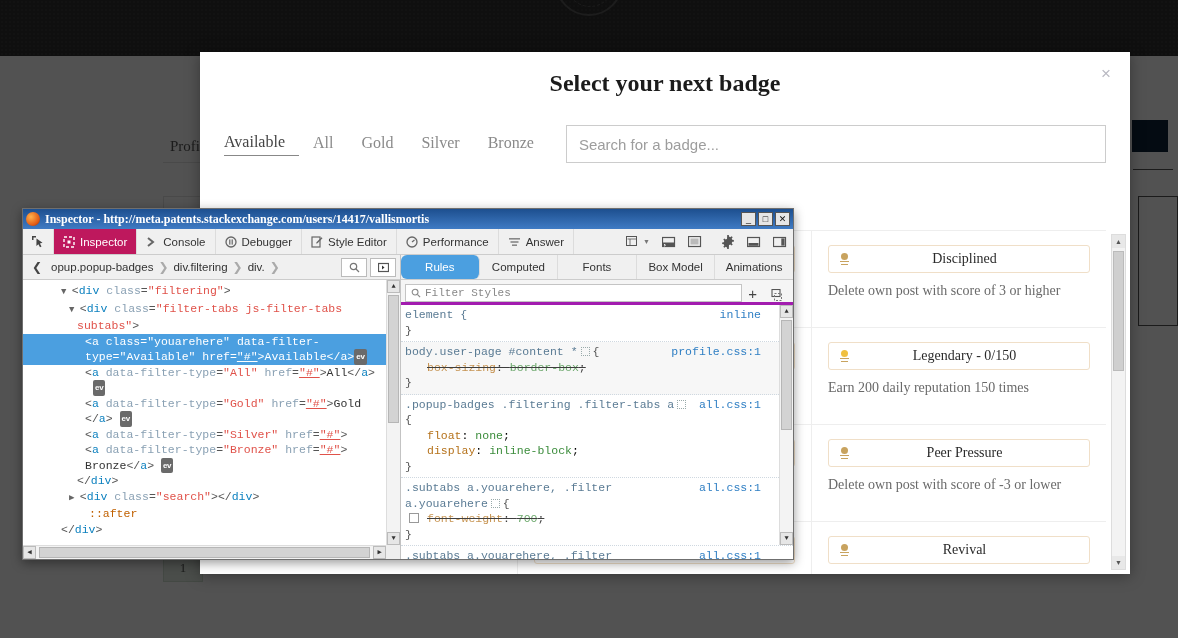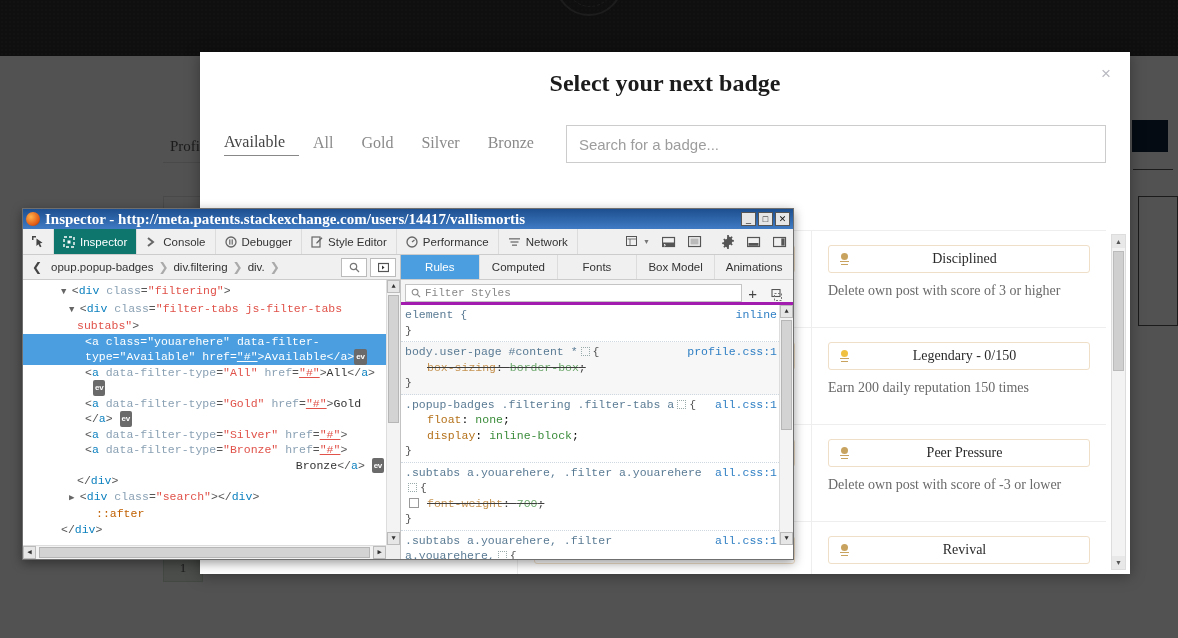--- a/index.html
+++ b/index.html
@@ -144,39 +144,39 @@
   .win-title {
     height:20px; background:linear-gradient(to bottom,#1d4f8f,#3f7bc4);
     display:flex; align-items:center; padding:0 3px; color:#fff;
   }
   .ff-icon {
     width:14px; height:14px; border-radius:50%;
     background:radial-gradient(circle at 35% 35%, #ffb24d, #e25a14 65%, #7a2a06);
     margin-right:5px; flex:0 0 14px;
   }
   .win-title-text {
-    font-family:"Liberation Serif", serif; font-weight:bold; font-size:15px;
+    font-family:"Liberation Serif", serif; font-weight:bold; font-size:12px;
     white-space:nowrap; overflow:hidden; flex:1;
   }
   .win-btns { display:flex; gap:2px; }
   .win-btn {
     width:15px; height:14px; background:#e6e6e6; border:1px solid #555;
     display:flex; align-items:center; justify-content:center;
     font-size:9px; color:#111; font-family:"Liberation Sans", sans-serif; line-height:1;
   }
 
   .dt-toolbar {
     height:26px; background:#f0f0f0; border-bottom:1px solid #ccc;
     display:flex; align-items:stretch;
   }
   .dt-tool {
     display:flex; align-items:center; gap:5px; padding:0 9px;
     font-size:11.5px; color:#333; border-right:1px solid #dcdcdc; cursor:pointer;
   }
-  .dt-tool.active { background:#0f766e; color:#fff; }
+  .dt-tool.active { background:#be185d; color:#fff; }
   .dt-picker { padding:0 8px; border-right:1px solid #dcdcdc; display:flex; align-items:center; cursor:pointer; }
   .dt-right { margin-left:auto; display:flex; align-items:center; }
   .dt-icon-btn { padding:0 6px; display:flex; align-items:center; cursor:pointer; }
   .dt-sep { width:1px; background:#cfcfcf; margin:5px 3px; }
 
   .dt-body { display:flex; height:calc(100% - 20px - 26px); }
   .dt-left { width:378px; border-right:1px solid #c3c3c3; display:flex; flex-direction:column; background:#fff; }
   .dt-right-pane { flex:1; display:flex; flex-direction:column; background:#fff; }
 
   .breadcrumbs {
@@ -232,34 +232,34 @@
   .hs-thumb { position:absolute; top:1px; left:16px; right:30px; height:11px; background:#d3d3d3; border:1px solid #b6b6b6; }
   .corner-box { position:absolute; right:0; bottom:0; width:14px; height:14px; background:#eee; }
 
   
   .rules-tabs { height:25px; display:flex; background:#f0f0f0; border-bottom:1px solid #ccc; }
   .rules-tab {
     flex:1; display:flex; align-items:center; justify-content:center;
     font-size:11.5px; color:#333; border-right:1px solid #dcdcdc; cursor:pointer;
   }
   .rules-tab:last-child { border-right:none; }
-  .rules-tab.active { background:#4b9fe0; color:#fff; }
+  .rules-tab.active { background:#4b9fe0; color:#fff;border-radius:6px; }
   .rules-toolbar { height:25px; display:flex; align-items:flex-end; background:#f5f5f5; border-bottom:3px solid #a21caf; padding:0 4px; }
   .filter-styles {
     flex:1; height:18px; border:1px solid #c4c4c4; background:#fff;
     display:flex; align-items:center; padding:0 5px; gap:4px;
     font-family:"Liberation Mono", monospace; font-size:11px; color:#888;
   }
   .rt-btn { padding:0 6px; display:flex; align-items:center; cursor:pointer; color:#444; font-size:15px; }
 
   .rules-body {
     flex:1; position:relative; overflow:hidden; background:#fff;
     font-family:"Liberation Mono", monospace; font-size:11.5px; line-height:15.5px;
   }
-  .rule { padding:2px 16px 3px 4px; border-bottom:1px dotted #cfd8e0; }
+  .rule { padding:2px 32px 3px 4px; border-bottom:1px dotted #cfd8e0; }
   .rule.grayed { background:#f7f7f7; }
   .rule-head { display:flex; align-items:baseline; }
   .sel-text { color:#5a7b94; flex:1; }
   .src-link { color:#2f7fc4; margin-left:8px; white-space:nowrap; }
   .src-link.inline { color:#2f7fc4;margin-left:6px; }
   .decl { padding-left:22px; position:relative; }
   .prop { color:#b5721b; }
   .val-kw { color:#3b8c3b; }
   .strike { text-decoration:line-through; opacity:.75; }
   .cbox { position:absolute; left:4px; top:2px; width:10px; height:10px; border:1px solid #999; background:#fff; }
@@ -462,21 +462,21 @@
           <path d="M6 6l2.5-2" stroke="#666" stroke-width="1.2" fill="none"></path>
         </svg>
       <span>Performance</span>
     </div>
     <div class="dt-tool">
       <svg width="13" height="12" viewBox="0 0 13 12">
           <rect x="1" y="2" width="11" height="1.6" fill="#888"></rect>
           <rect x="2.5" y="5.2" width="8" height="1.6" fill="#888"></rect>
           <rect x="4" y="8.4" width="5" height="1.6" fill="#888"></rect>
         </svg>
-      <span>Network</span>
+      <span>Answer</span>
     </div>
 
     <div class="dt-right">
       <div class="dt-icon-btn">
         <svg width="14" height="12" viewBox="0 0 14 12">
             <rect x="0.5" y="0.5" width="10" height="9" fill="none" stroke="#555" stroke-width="1"></rect>
             <path d="M1.5 3h9" stroke="#555" stroke-width="0.8"></path>
             <path d="M4 3v6.5" stroke="#555" stroke-width="0.8"></path>
           </svg>
         <span style="font-size:7px;color:#777;margin-left:3px;">▼</span>
@@ -549,24 +549,24 @@
             <div class="mk-line" style="padding-left: 46px;"><span class="twisty">▼ </span><span class="tok-punct">&lt;</span><span class="tok-tag">div</span><span class=""> </span><span class="tok-attr">class</span><span class="tok-punct">=</span><span class="tok-val">"filter-tabs js-filter-tabs</span></div>
             <div class="mk-line" style="padding-left: 54px;"><span class="tok-val">subtabs"</span><span class="tok-punct">&gt;</span></div>
             <div class="mk-line sel" style="padding-left: 62px;"><span class="tok-punct">&lt;</span><span class="tok-tag">a</span><span class=""> </span><span class="tok-attr">class</span><span class="tok-punct">=</span><span class="tok-val">"youarehere"</span><span class=""> </span><span class="tok-attr">data-filter-</span></div>
             <div class="mk-line sel" style="padding-left: 62px;"><span class="tok-attr">type</span><span class="tok-punct">=</span><span class="tok-val">"Available"</span><span class=""> </span><span class="tok-attr">href</span><span class="tok-punct">=</span><span class="tok-link">"#"</span><span class="tok-punct">&gt;</span><span class="tok-txt">Available</span><span class="tok-punct">&lt;/</span><span class="tok-tag">a</span><span class="tok-punct">&gt;</span><span class="ev-badge">ev</span></div>
             <div class="mk-line" style="padding-left: 62px;"><span class="tok-punct">&lt;</span><span class="tok-tag">a</span><span class=""> </span><span class="tok-attr">data-filter-type</span><span class="tok-punct">=</span><span class="tok-val">"All"</span><span class=""> </span><span class="tok-attr">href</span><span class="tok-punct">=</span><span class="tok-link">"#"</span><span class="tok-punct">&gt;</span><span class="tok-txt">All</span><span class="tok-punct">&lt;/</span><span class="tok-tag">a</span><span class="tok-punct">&gt;</span></div>
             <div class="mk-line" style="padding-left: 70px;"><span class="ev-badge">ev</span></div>
             <div class="mk-line" style="padding-left: 62px;"><span class="tok-punct">&lt;</span><span class="tok-tag">a</span><span class=""> </span><span class="tok-attr">data-filter-type</span><span class="tok-punct">=</span><span class="tok-val">"Gold"</span><span class=""> </span><span class="tok-attr">href</span><span class="tok-punct">=</span><span class="tok-link">"#"</span><span class="tok-punct">&gt;</span><span class="tok-txt">Gold</span></div>
             <div class="mk-line" style="padding-left: 62px;"><span class="tok-punct">&lt;/</span><span class="tok-tag">a</span><span class="tok-punct">&gt;</span><span class=""> </span><span class="ev-badge">ev</span></div>
             <div class="mk-line" style="padding-left: 62px;"><span class="tok-punct">&lt;</span><span class="tok-tag">a</span><span class=""> </span><span class="tok-attr">data-filter-type</span><span class="tok-punct">=</span><span class="tok-val">"Silver"</span><span class=""> </span><span class="tok-attr">href</span><span class="tok-punct">=</span><span class="tok-link">"#"</span><span class="tok-punct">&gt;</span></div>
             <div class="mk-line" style="padding-left: 62px;"><span class="tok-punct">&lt;</span><span class="tok-tag">a</span><span class=""> </span><span class="tok-attr">data-filter-type</span><span class="tok-punct">=</span><span class="tok-val">"Bronze"</span><span class=""> </span><span class="tok-attr">href</span><span class="tok-punct">=</span><span class="tok-link">"#"</span><span class="tok-punct">&gt;</span></div>
-            <div class="mk-line" style=" text-align: right;"><span class="tok-txt">Bronze</span><span class="tok-punct">&lt;/</span><span class="tok-tag">a</span><span class="tok-punct">&gt;</span><span class=""> </span><span class="ev-badge">ev</span></div>
+            <div class="mk-line" style="padding-left: 62px;"><span class="tok-txt">Bronze</span><span class="tok-punct">&lt;/</span><span class="tok-tag">a</span><span class="tok-punct">&gt;</span><span class=""> </span><span class="ev-badge">ev</span></div>
             <div class="mk-line" style="padding-left: 54px;"><span class="tok-punct">&lt;/</span><span class="tok-tag">div</span><span class="tok-punct">&gt;</span></div>
             <div class="mk-line" style="padding-left: 46px;"><span class="twisty">▶ </span><span class="tok-punct">&lt;</span><span class="tok-tag">div</span><span class=""> </span><span class="tok-attr">class</span><span class="tok-punct">=</span><span class="tok-val">"search"</span><span class="tok-punct">&gt;</span><span class="tok-punct">&lt;/</span><span class="tok-tag">div</span><span class="tok-punct">&gt;</span></div>
-            <div class="mk-line" style="padding-left: 41px; margin-left: 32px;"><span class="tok-pseudo">::after</span></div>
+            <div class="mk-line" style="padding-left: 66px;"><span class="tok-pseudo">::after</span></div>
             <div class="mk-line" style="padding-left: 38px;"><span class="tok-punct">&lt;/</span><span class="tok-tag">div</span><span class="tok-punct">&gt;</span></div>
           </div>
         <div class="vscroll">
           <div class="vs-btn up">▲</div>
           <div class="vs-thumb" style="top:15px;height:128px;"></div>
           <div class="vs-btn down">▼</div>
         </div>
         <div class="hscroll">
           <div class="hs-btn left">◀</div>
           <div class="hs-thumb"></div>

